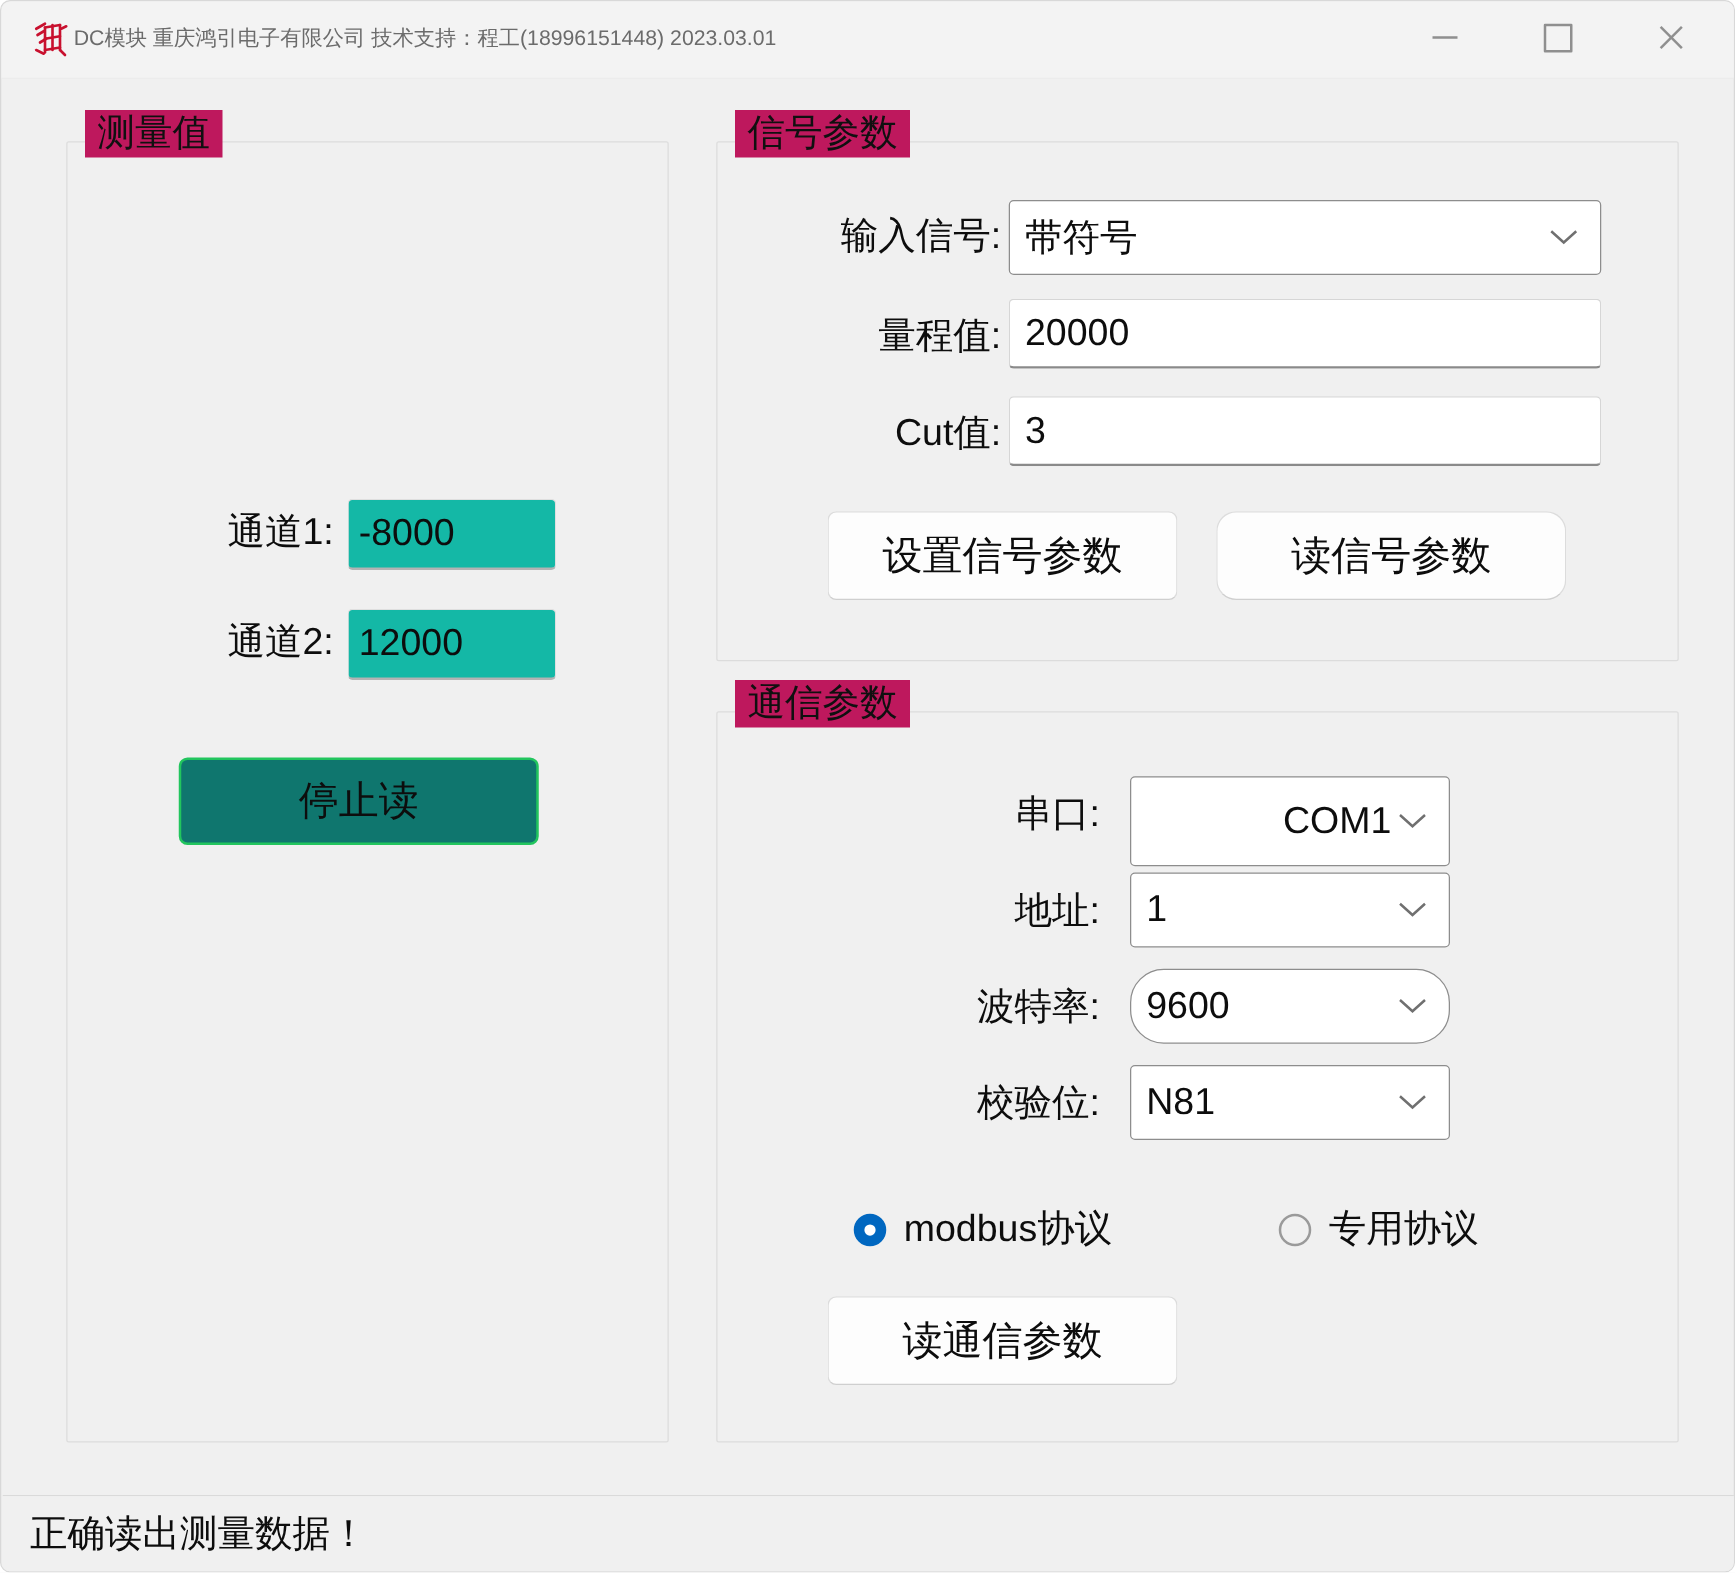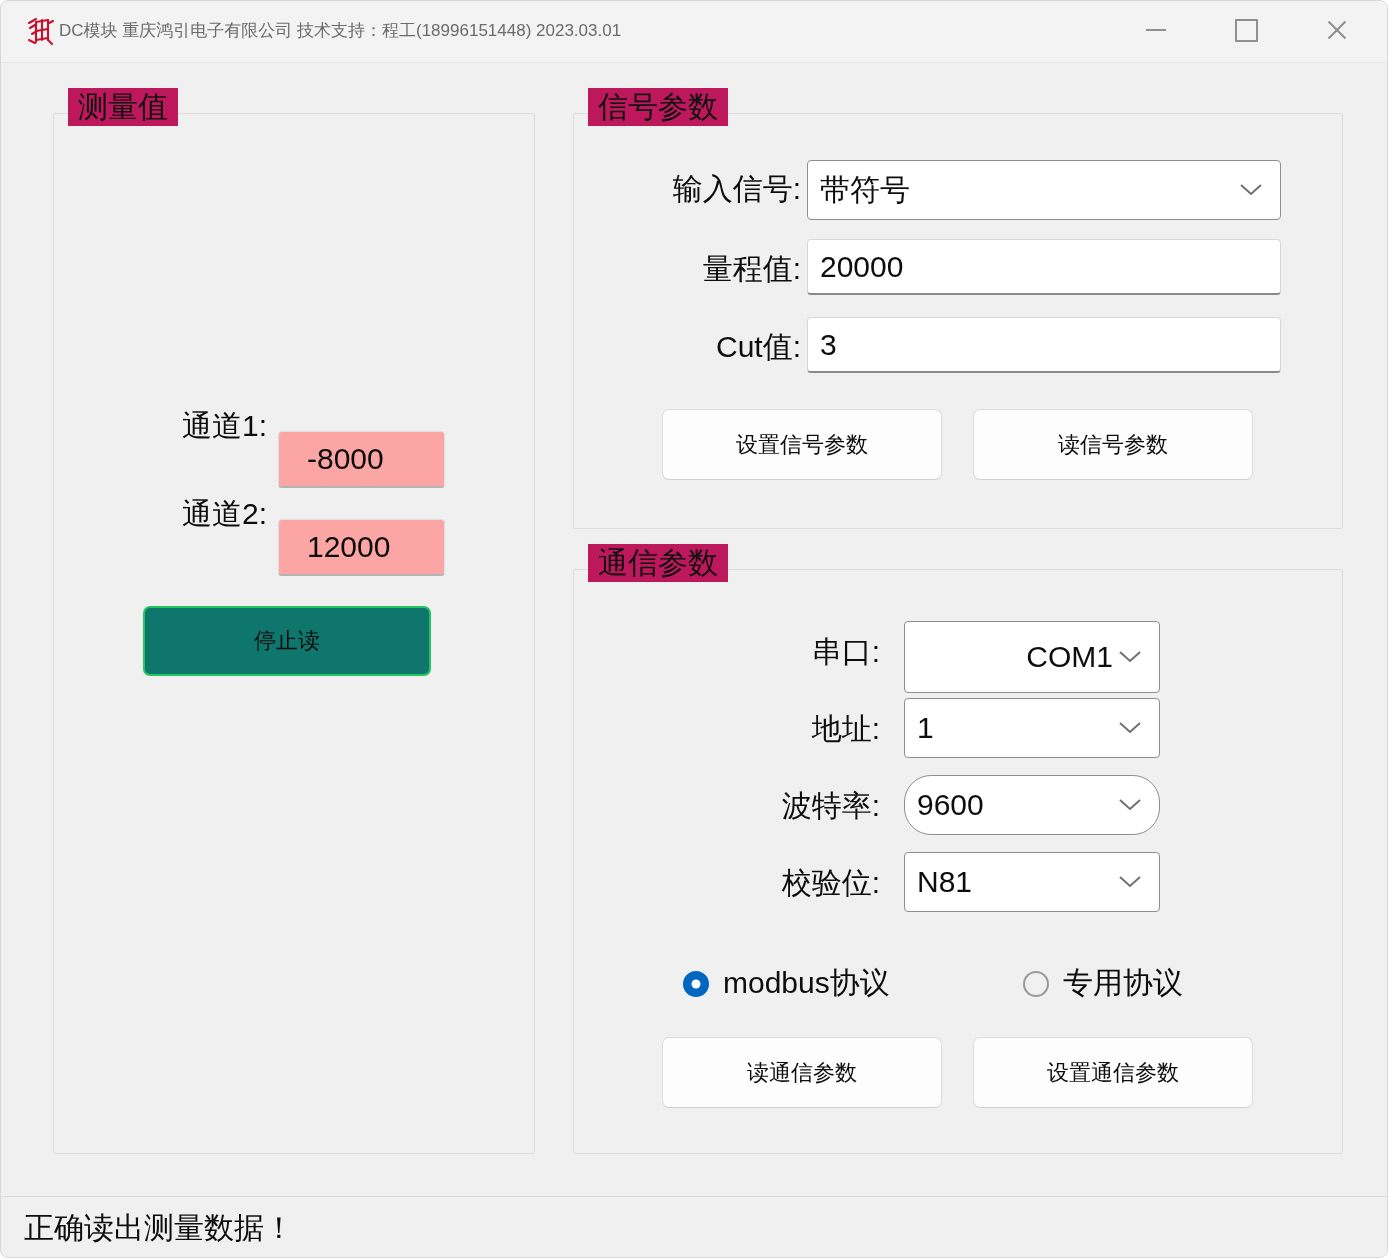--- a/index.html
+++ b/index.html
@@ -112,32 +112,31 @@
     font-size: 30px;
     color: #0d0d0d;
     white-space: nowrap;
     text-align: right;
     line-height: 40px;
   }
 
   
   .ro-field {
     position: absolute;
-    background: #fca5a5;
+    background: #14b8a6;
     border: 1px solid #dfdfdf;
     border-bottom: 2px solid #b3b3b3;
     border-radius: 4px;
     box-sizing: border-box;
     font-size: 30px;
     color: #0d0d0d;
-    padding-left: 28px;
-    display: flex;
-    align-items: center;
-    white-space: nowrap;
-    margin-top: 32px;
+    padding-left: 8px;
+    display: flex;
+    align-items: center;
+    white-space: nowrap;
   }
 
   
   .txt-field {
     position: absolute;
     background: #ffffff;
     border: 1px solid #d6d6d6;
     border-bottom: 2px solid #8a8a8a;
     border-radius: 4px;
     box-sizing: border-box;
@@ -176,21 +175,21 @@
   .chev svg { display: block; }
 
   
   .btn {
     position: absolute;
     background: #fdfdfd;
     border: 1px solid #dcdcdc;
     border-bottom-color: #cfcfcf;
     border-radius: 7px;
     box-sizing: border-box;
-    font-size: 22px;
+    font-size: 32px;
     color: #0d0d0d;
     display: flex;
     align-items: center;
     justify-content: center;
     white-space: nowrap;
     font-family: Liberation Serif, serif;
     cursor: default;
   }
   .btn.accent {
     background: #0f766e;
@@ -319,21 +318,21 @@
     </span>
   </div>
 
   <div class="lbl" style="left:600px; top:248px; width:200px;">量程值:</div>
   <div class="txt-field" style="left:806px; top:238px; width:474px; height:56px;">20000</div>
 
   <div class="lbl" style="left:600px; top:326px; width:200px;">Cut值:</div>
   <div class="txt-field" style="left:806px; top:316px; width:474px; height:56px;">3</div>
 
   <div class="btn" style="left:661px; top:408px; width:280px; height:71px;">设置信号参数</div>
-  <div class="btn" style="left:972px; top:408px; width:280px; height:71px;">读信号参数</div>
+  <div class="btn" style="left:972px; top:408px; width:280px; height:71px;border-radius:16px;">读信号参数</div>
 
   <div class="group" id="grp-comm">
     <div class="group-title">通信参数</div>
   </div>
 
   <div class="lbl" style="left:689px; top:631px; width:190px;">串口:</div>
   <div class="combo" style="left:903px; top:620px; width:256px; height:72px;text-align:right;">
     <span class="combo-val">COM1</span>
     <span class="chev">
       <svg width="22" height="14" viewBox="0 0 22 14">
@@ -376,19 +375,18 @@
     <span class="radio-dot on"></span>
     <span class="radio-label">modbus协议</span>
   </div>
 
   <div class="radio-row" style="left:1022px; top:962px;">
     <span class="radio-dot off"></span>
     <span class="radio-label">专用协议</span>
   </div>
 
   <div class="btn" style="left:661px; top:1036px; width:280px; height:71px;">读通信参数</div>
-  <div class="btn" style="left:972px; top:1036px; width:280px; height:71px;">设置通信参数</div>
 
   <div class="statusbar">
     <div class="status-text">正确读出测量数据！</div>
   </div>
 
 </div>
 
 </body></html>

